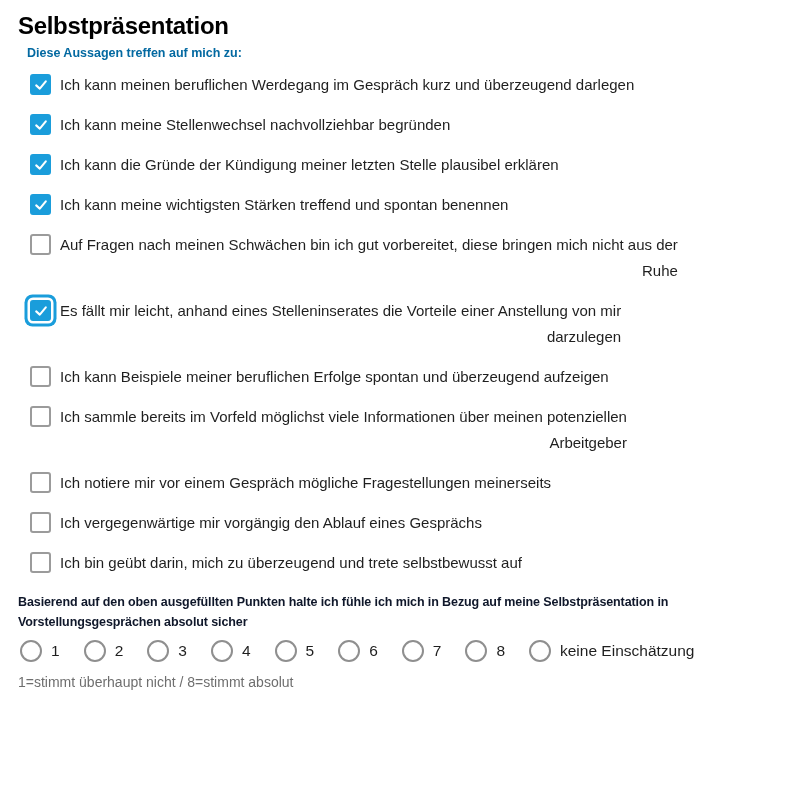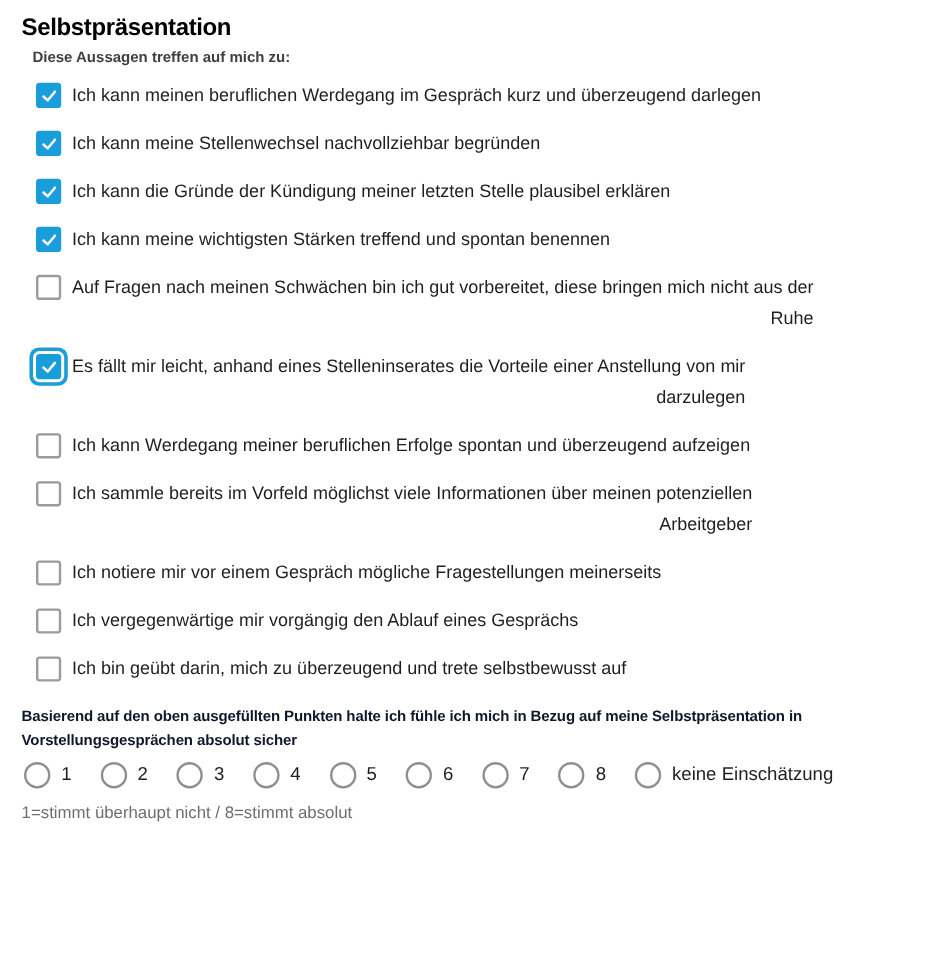--- a/index.html
+++ b/index.html
@@ -11,25 +11,25 @@
   }
   *{box-sizing:border-box;}
   html,body{margin:0;padding:0;background:#fff;}
   body{
     width:789px;height:799px;overflow:hidden;
     font-family:"Liberation Sans","DejaVu Sans",sans-serif;
     color:var(--text);
   }
   .page{padding:12px 18px 0 18px;}
   .page-title{
-    font-size:20px;font-weight:700;letter-spacing:-0.3px;
+    font-size:24px;font-weight:700;letter-spacing:-0.3px;
     margin:0 0 6px 0;color:#000;
   }
   .subtitle{
-    margin:0 0 12px 9px;font-size:12.5px;font-weight:700;color:#404040;
+    margin:0 0 12px 9px;font-size:12.5px;font-weight:700;color:#0369a1;
   }
   .checklist{margin-left:12px;text-align:right;}
   .row{display:flex;align-items:flex-start;margin-bottom:14px;}
   .cb{
     width:21px;height:21px;flex:0 0 21px;margin-top:2px;
     border:2px solid var(--cb-border);border-radius:3px;background:#fff;
     display:flex;align-items:center;justify-content:center;
     cursor:pointer;
   }
   .cb .check{display:none;}
@@ -111,21 +111,21 @@
           <svg class="check" viewBox="0 0 20 20" width="16" height="16">
             <path d="M4 10.5 L8.5 14.5 L16 5.5" stroke="#fff" stroke-width="2.6" fill="none" stroke-linecap="round" stroke-linejoin="round"></path>
           </svg>
         </span>
       <span class="lbl">Es fällt mir leicht, anhand eines Stelleninserates die Vorteile einer Anstellung von mir
 darzulegen</span>
     </div>
 
     <div class="row">
       <span class="cb"></span>
-      <span class="lbl">Ich kann Werdegang meiner beruflichen Erfolge spontan und überzeugend aufzeigen</span>
+      <span class="lbl">Ich kann Beispiele meiner beruflichen Erfolge spontan und überzeugend aufzeigen</span>
     </div>
 
 
 
     <div class="row">
       <span class="cb"></span>
       <span class="lbl">Ich sammle bereits im Vorfeld möglichst viele Informationen über meinen potenziellen
 Arbeitgeber</span>
     </div>
 

